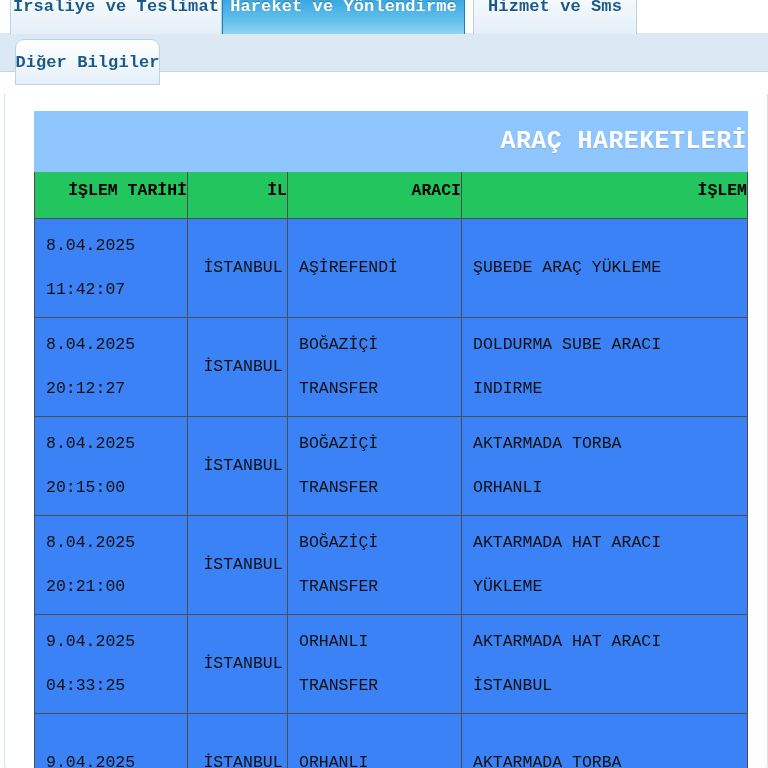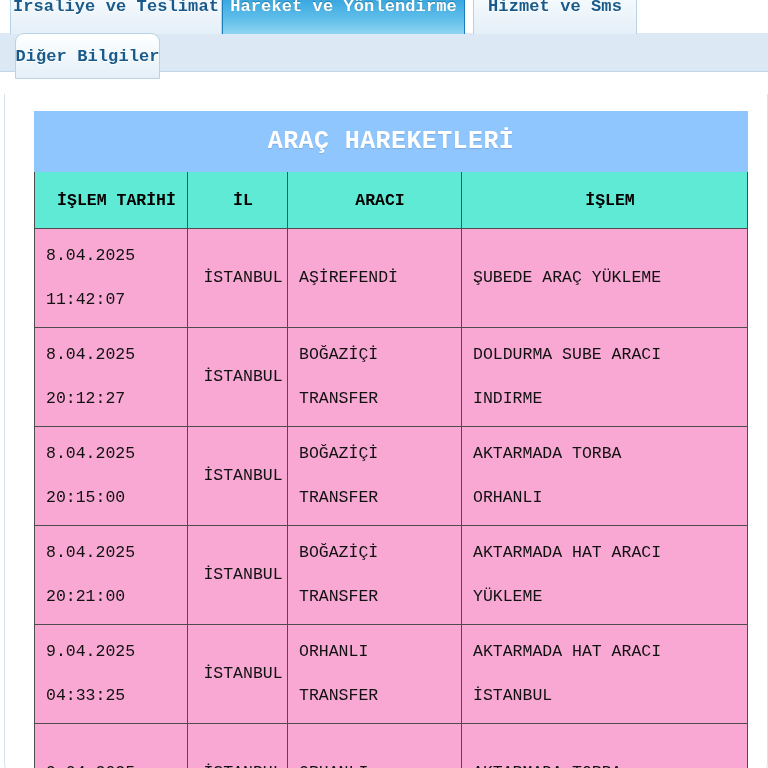--- a/index.html
+++ b/index.html
@@ -70,21 +70,21 @@
     text-shadow: 0 -1px 1px rgba(0,0,0,0.28);
     box-shadow: inset 0 1px 0 rgba(255,255,255,0.35);
   }
 
   
   #tab-irsaliye  { left: 10px;  top: 0px; width: 212px; height: 56px; }
   #tab-hareket   { left: 222px; top: 0px; width: 243px; height: 56px; }
   #tab-hizmet    { left: 473px; top: 0px; width: 164px; height: 56px; }
 
   
-  #tab-diger     { left: 15px;  top: 55px; width: 145px; height: 46px;
+  #tab-diger     { left: 15px;  top: 61px; width: 145px; height: 46px;
                    border-bottom: 1px solid #b9d3e6; }
 
   
   .content-panel {
     position: absolute;
     left: 4px;
     top: 94px;
     width: 764px;
     height: 680px;
     background: #ffffff;
@@ -111,46 +111,46 @@
   }
 
   table.movements col.c-date { width: 153px; }
   table.movements col.c-city { width: 100px; }
   table.movements col.c-unit { width: 174px; }
   table.movements col.c-op   { width: 286px; }
 
   .title-bar td {
     background: #8fc6fd;
     color: #ffffff;
-    text-align: center;
+    text-align: right;
     font-size: 25px;
     font-weight: bold;
     letter-spacing: 0.4px;
     height: 59px;
     padding: 0;
     border: 1px solid #8fc6fd;
     text-shadow: 0 1px 1px rgba(0,0,0,0.13);
   }
 
   thead.colhead th {
     border: 1px solid #4d4d4d;
-    background: #5eead4;
+    background: #22c55e;
     color: #000000;
     font-size: 16.5px;
     font-weight: bold;
-    text-align: center;
-    padding: 10px 0 10px 11px;
+    text-align: right;
+    padding: 0 0 10px 11px;
     height: 36px;
     vertical-align: middle;
     white-space: nowrap;
   }
 
   tbody.databody td {
     border: 1px solid #4d4d4d;
-    background: #f9a8d4;
+    background: #3b82f6;
     padding: 0 0 0 11px;
     vertical-align: middle;
     height: 98px;
     line-height: 44px;
     font-size: 16.5px;
     color: #111111;
   }
 
   tbody.databody td .line {
     display: block;

